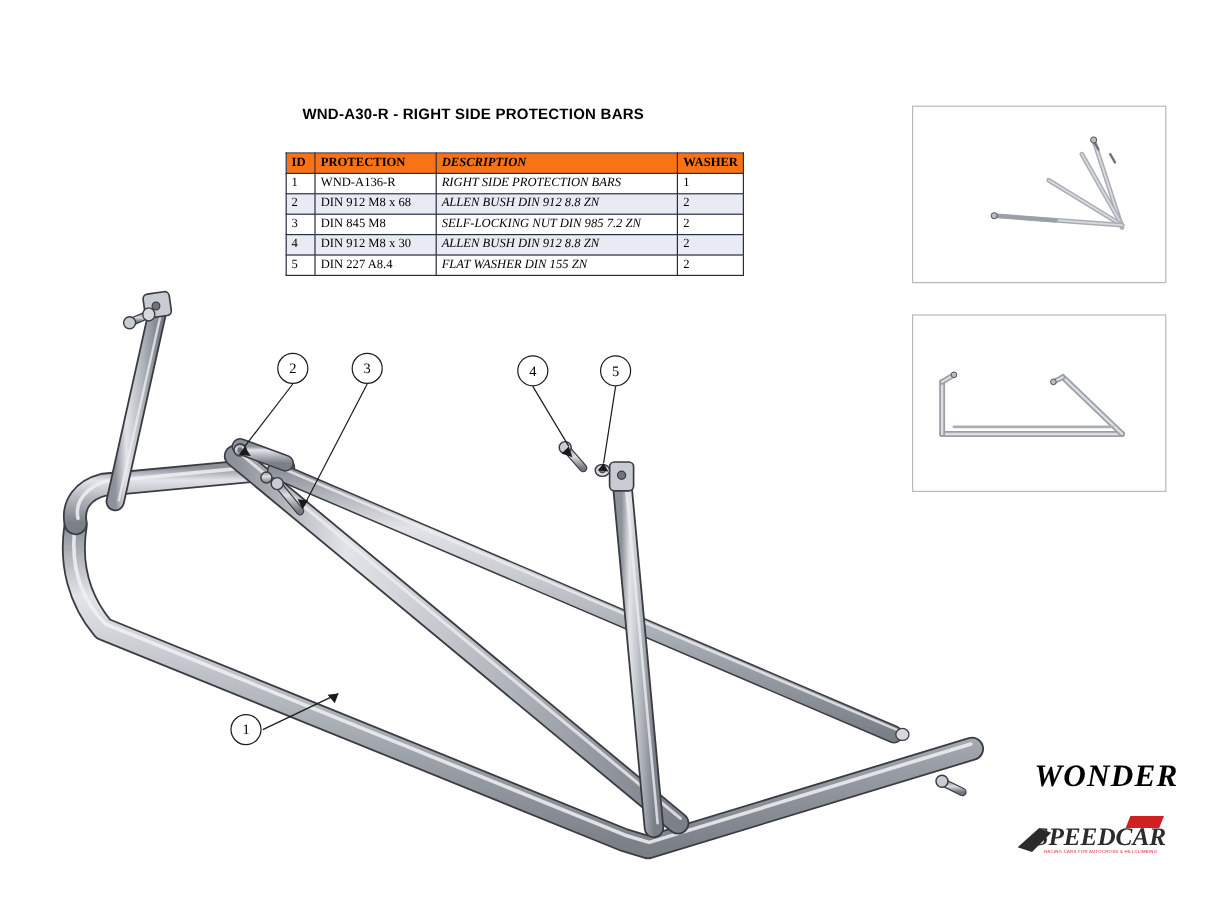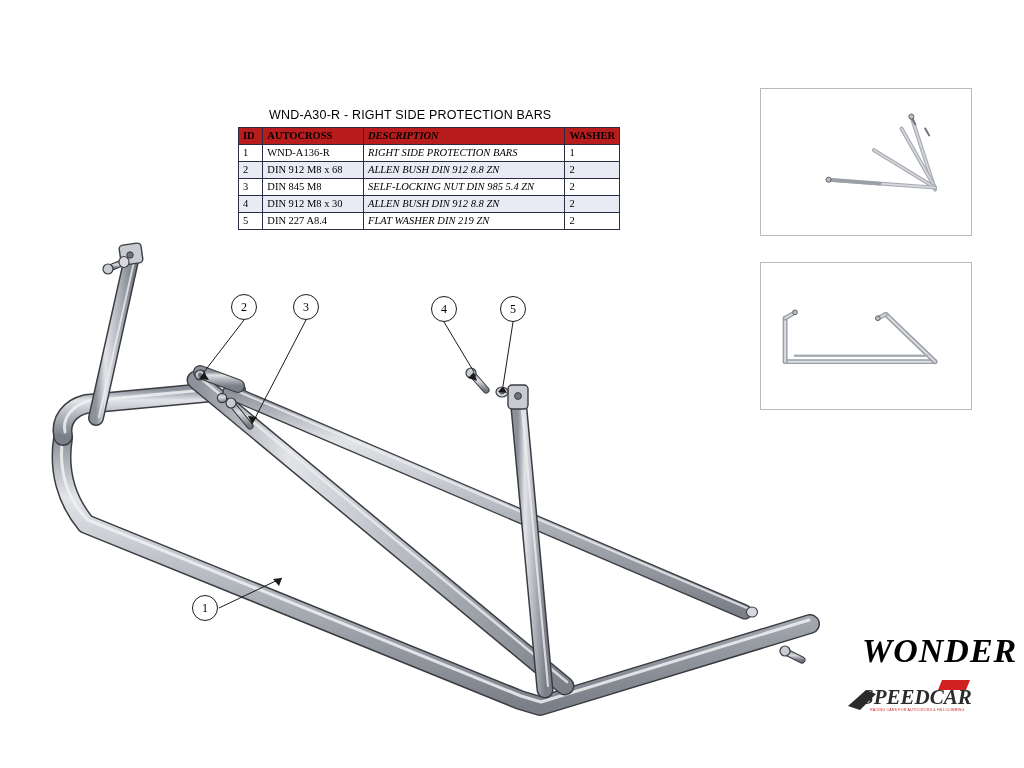--- a/index.html
+++ b/index.html
@@ -12,27 +12,26 @@
     height: 768px;
     position: relative;
     overflow: hidden;
     font-family: "Liberation Sans", sans-serif;
     color: #000;
   }
 
   
   #doc-title {
     position: absolute;
-    left: 269px;
+    left: 252px;
     top: 88px;
     font-size: 12.5px;
-    font-weight: normal;
+    font-weight: bold;
     letter-spacing: 0.2px;
     white-space: nowrap;
-    margin-top: 20px;
   }
 
   
   #bom-table {
     position: absolute;
     left: 238px;
     top: 127px;
     width: 382px;
     border-collapse: collapse;
     font-family: "Liberation Serif", serif;
@@ -41,21 +40,21 @@
   }
   #bom-table th, #bom-table td {
     border: 1px solid #2b2b44;
     padding: 1px 4px;
     line-height: 1.25;
     height: 14px;
     white-space: nowrap;
   }
   #bom-table thead th {
     font-weight: bold;
-    background: #b91c1c;
+    background: #f97316;
     text-align: left;
     margin-left: 38px;
   }
   #bom-table th.col-id, #bom-table td.col-id { width: 18px; text-align: left; }
   #bom-table th.col-ref, #bom-table td.col-ref { width: 104px; }
   #bom-table th.col-desc, #bom-table td.col-desc { width: 212px; font-style: italic; }
   #bom-table th.col-units, #bom-table td.col-units { width: 44px; }
   #bom-table tbody tr:nth-child(even) td { background: #e8eaf4; }
   #bom-table tbody tr:nth-child(odd) td { background: #ffffff; }
 
@@ -105,73 +104,73 @@
     position: absolute;
     left: 846px;
     top: 676px;
     width: 140px;
     height: 42px;
   }
   .logo-word {
     font-family: "Liberation Serif", serif;
     font-style: italic;
     font-weight: bold;
-    font-size: 34px;
+    font-size: 26px;
     letter-spacing: 1px;
   }
   #speedcar-tagline {
     font-family: "Liberation Sans", sans-serif;
     font-size: 3.6px;
     letter-spacing: 0.2px;
     fill: #d02020;
   }
 </style>
 </head>
 <body>
 
 <div id="doc-title">WND-A30-R - RIGHT SIDE PROTECTION BARS</div>
 
 <table id="bom-table">
   <thead>
     <tr>
       <th class="col-id">ID</th>
-      <th class="col-ref">AUTOCROSS</th>
+      <th class="col-ref">PROTECTION</th>
       <th class="col-desc">DESCRIPTION</th>
       <th class="col-units">WASHER</th>
     </tr>
   </thead>
   <tbody>
     <tr>
       <td class="col-id">1</td>
       <td class="col-ref">WND-A136-R</td>
       <td class="col-desc">RIGHT SIDE PROTECTION BARS</td>
       <td class="col-units">1</td>
     </tr>
     <tr>
       <td class="col-id">2</td>
       <td class="col-ref">DIN 912 M8 x 68</td>
       <td class="col-desc">ALLEN BUSH DIN 912 8.8 ZN</td>
       <td class="col-units">2</td>
     </tr>
     <tr>
       <td class="col-id">3</td>
       <td class="col-ref">DIN 845 M8</td>
-      <td class="col-desc">SELF-LOCKING NUT DIN 985 5.4 ZN</td>
+      <td class="col-desc">SELF-LOCKING NUT DIN 985 7.2 ZN</td>
       <td class="col-units">2</td>
     </tr>
     <tr>
       <td class="col-id">4</td>
       <td class="col-ref">DIN 912 M8 x 30</td>
       <td class="col-desc">ALLEN BUSH DIN 912 8.8 ZN</td>
       <td class="col-units">2</td>
     </tr>
     <tr>
       <td class="col-id">5</td>
       <td class="col-ref">DIN 227 A8.4</td>
-      <td class="col-desc">FLAT WASHER DIN 219 ZN</td>
+      <td class="col-desc">FLAT WASHER DIN 155 ZN</td>
       <td class="col-units">2</td>
     </tr>
   </tbody>
 </table>
 
 <svg id="main-drawing" viewBox="0 0 1024 768">
   <defs>
     <linearGradient id="tubeGrad" x1="0" y1="0" x2="0" y2="1">
       <stop offset="0%" stop-color="#8d9199"></stop>
       <stop offset="22%" stop-color="#e2e4e8"></stop>

